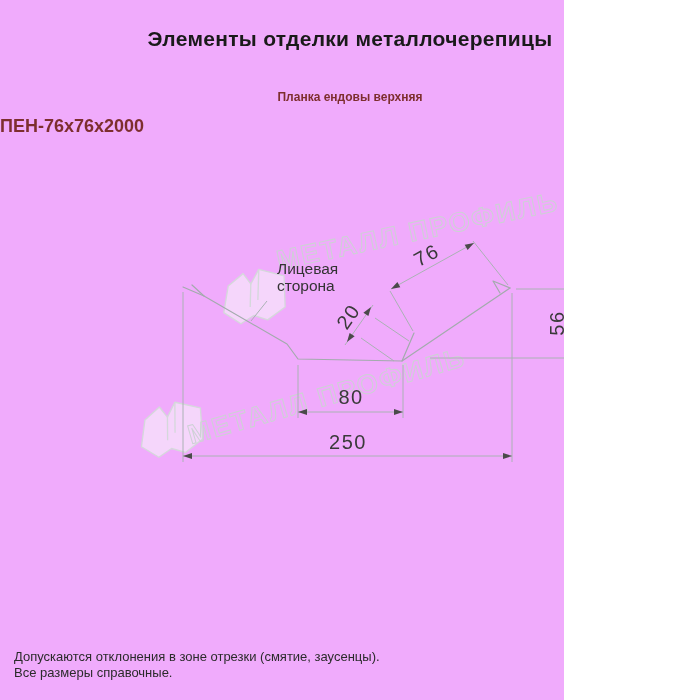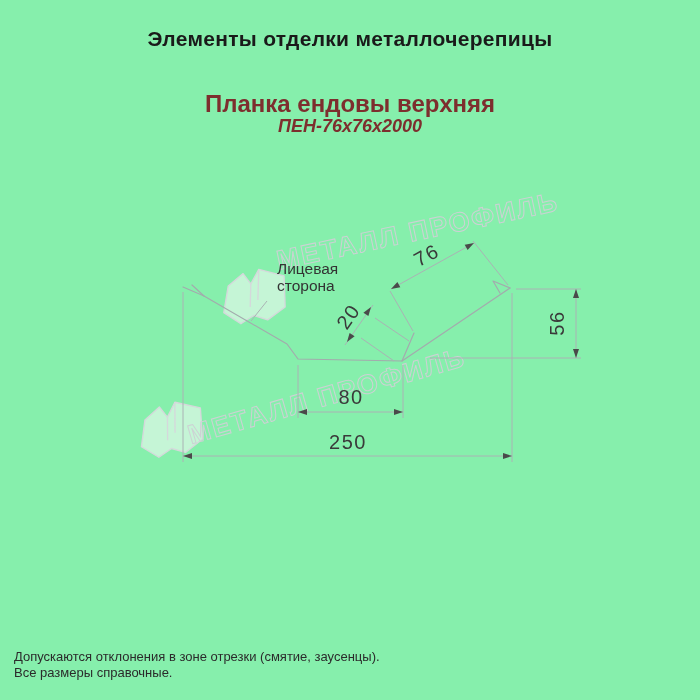--- a/index.html
+++ b/index.html
@@ -1,23 +1,23 @@
 <!DOCTYPE html>
 <html><head>
 <meta charset="utf-8">
 <style>
   html,body{margin:0;padding:0;background:#ffffff;}
-  .page{position:relative;width:700px;height:700px;background:#86efac;overflow:hidden;
+  .page{position:relative;width:564px;height:700px;background:#f0abfc;overflow:hidden;
         font-family:"Liberation Sans", sans-serif;}
   .title{position:absolute;top:27px;left:0;width:700px;text-align:center;
          font-size:21px;font-weight:bold;color:#1a1a1a;letter-spacing:.3px;}
   .subtitle{position:absolute;top:90px;left:0;width:700px;text-align:center;
-            font-size:24px;font-weight:bold;color:#7d2e2e;}
-  .prodcode{position:absolute;top:116px;left:0;width:700px;text-align:center;
-            font-size:18px;font-weight:bold;color:#7d2e2e;font-style:italic;}
+            font-size:12px;font-weight:bold;color:#7d2e2e;}
+  .prodcode{position:absolute;top:116px;left:0;width:700px;text-align:left;
+            font-size:18px;font-weight:bold;color:#7d2e2e;}
   .footnotes{position:absolute;left:14px;top:649px;font-size:13px;line-height:16px;color:#2b2b2b;}
   svg{position:absolute;left:0;top:0;}
   .pline{stroke:#a3abad;stroke-width:1.2;fill:none;stroke-linejoin:round;stroke-linecap:round;}
   .dline{stroke:#aab2b4;stroke-width:1;fill:none;}
   .arr{fill:#4a4a4a;stroke:none;}
   .dimtxt{font-family:"Liberation Sans",sans-serif;font-size:20px;fill:#3a3a3a;letter-spacing:1.5px;}
   .lbltxt{font-family:"Liberation Sans",sans-serif;font-size:15.5px;fill:#333333;}
   .wmtxt{font-family:"Liberation Sans",sans-serif;font-size:27px;font-weight:bold;
          letter-spacing:2px;fill:rgba(255,255,255,0);stroke:#cdd1d4;stroke-width:1;}
   .wmlogo{stroke:#d5d8db;stroke-width:1.5;fill:rgba(249,250,250,0.55);stroke-linejoin:round;}

